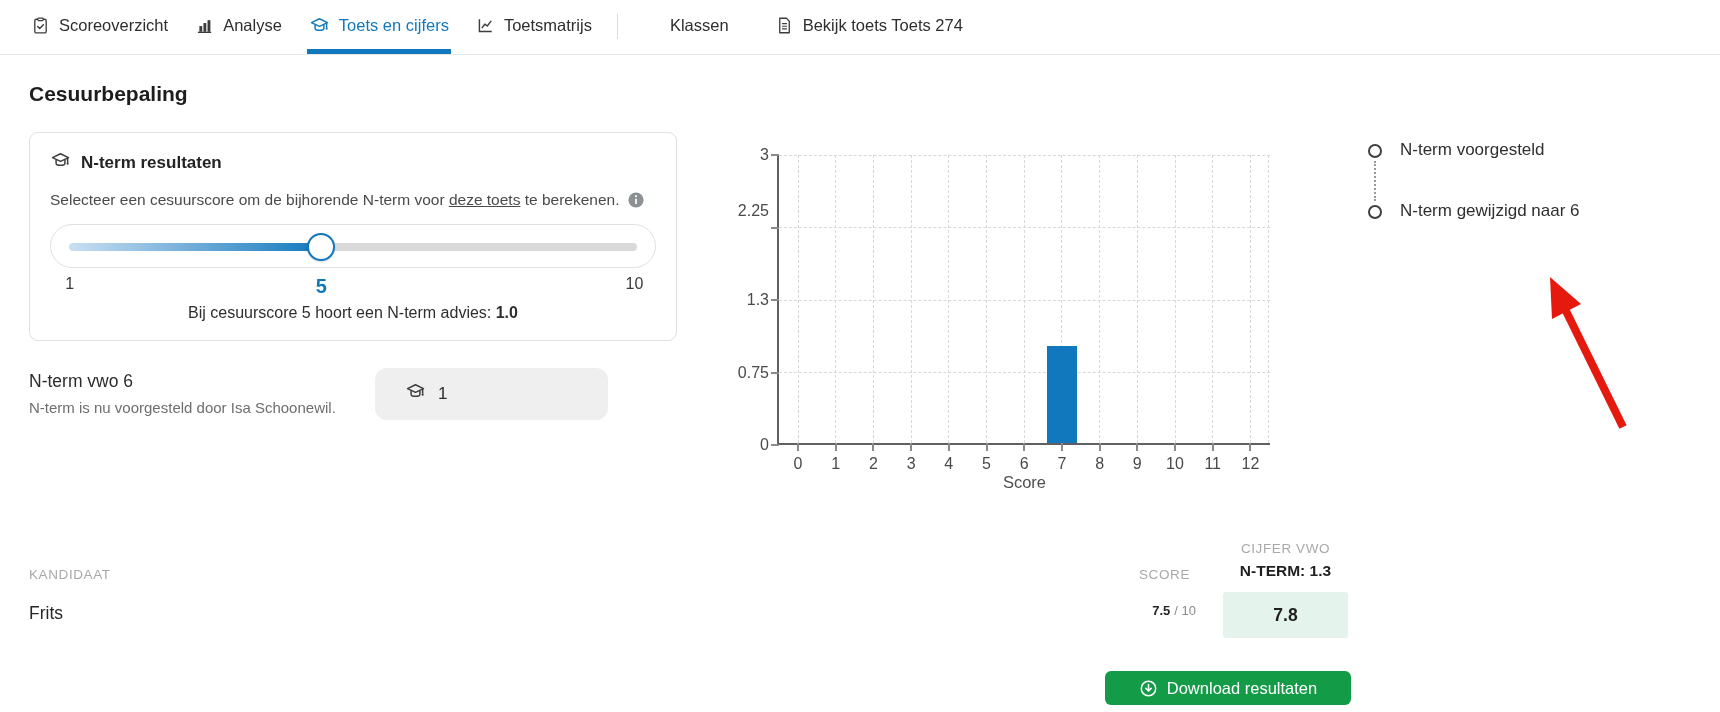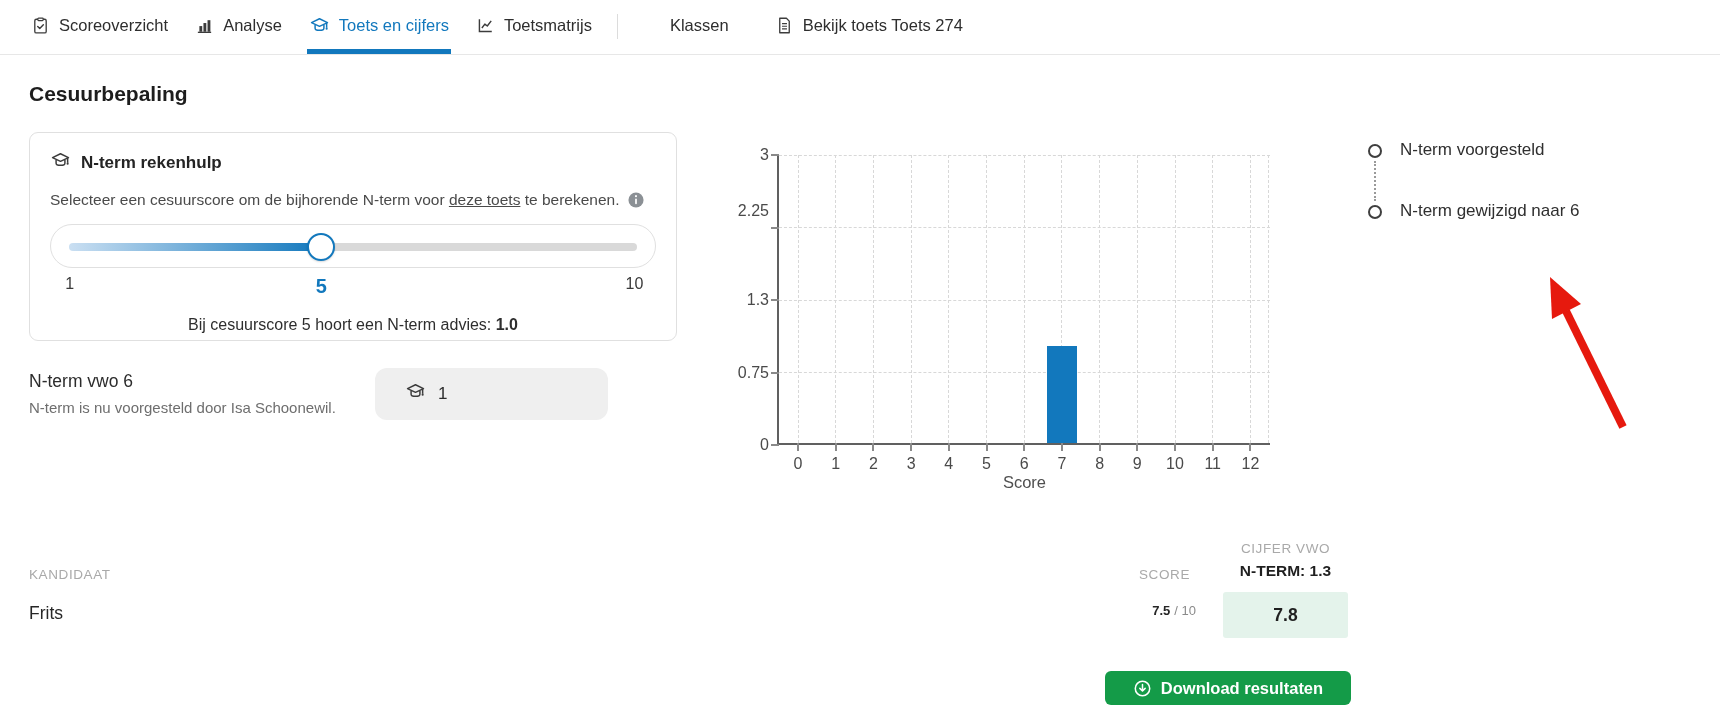--- a/index.html
+++ b/index.html
@@ -28,21 +28,21 @@
   .card-desc a { color:#4a4a4a; text-decoration:underline; cursor:pointer; }
   .card-desc .icon { margin-left:7px; display:inline-flex; }
   .slider-pill { position:relative; margin-top:15px; height:44px; border:1px solid #e0e0e0; border-radius:22px; cursor:pointer; }
   .slider-track { position:absolute; left:18px; right:18px; top:18px; height:8px; border-radius:4px; background:#d9d9d9; }
   .slider-thumb { position:absolute; top:-10px; width:28px; height:28px; border-radius:50%; background:#fff;
                   border:2px solid var(--blue); box-shadow:0 1px 2px rgba(0,0,0,.15); cursor:grab; }
   .slider-labels { position:relative; margin:7px 18px 0 18px; height:26px; }
   .slider-min { position:absolute; left:0; transform:translateX(-30%); font-size:16px; color:#3a3a3a; }
   .slider-max { position:absolute; right:0; transform:translateX(30%); font-size:16px; color:#3a3a3a; }
   .slider-val { position:absolute; transform:translateX(-50%); font-size:20px; font-weight:700; color:var(--blue); }
-  .advice { margin-top:15px; text-align:center; font-size:16px; color:#2e2e2e; }
+  .advice { margin-top:3px; text-align:center; font-size:16px; color:#2e2e2e; }
   .advice b { font-weight:700; }
   
   .nterm-label { position:absolute; left:29px; top:371px; font-size:17.5px; font-weight:500; color:#2c2c2c; }
   .nterm-subtext { position:absolute; left:29px; top:399px; font-size:15px; color:#6e6e6e; }
   .nterm-input { position:absolute; left:375px; top:368px; width:233px; height:52px; background:#efefef;
                  border-radius:12px; display:flex; align-items:center; gap:12px; padding-left:30px;
                  font-size:17px; color:#2c2c2c; cursor:text; }
   
   #plot { position:absolute; left:777px; top:155px; width:493px; height:290px;
           border-left:2px solid #606060; border-bottom:2px solid #606060; }
@@ -73,21 +73,21 @@
                  font-size:15.5px; font-weight:700; color:#1f1f1f; }
   .cell-name { position:absolute; left:29px; top:603px; font-size:17.5px; color:#262626; }
   .cell-score { position:absolute; left:1000px; top:603px; width:196px; text-align:right; font-size:13px; color:#262626; }
   .cell-score .score-main { font-weight:700; }
   .cell-score .score-suffix { color:#8a8a8a; margin-left:4px; }
   .cell-cijfer { position:absolute; left:1223px; top:592px; width:125px; height:46px; background:var(--cellgreen);
                  border-radius:3px; text-align:center; line-height:46px; font-size:17.5px; font-weight:700; color:#1f1f1f; }
   
   .download-btn { position:absolute; left:1105px; top:671px; width:246px; height:34px; border:none;
                   background:var(--green); color:#fff; border-radius:6px; display:flex; align-items:center;
-                  justify-content:center; gap:9px; font-family:inherit; font-size:16.5px; font-weight:700; cursor:pointer; }
+                  justify-content:center; gap:9px; font-family:inherit; font-size:16.5px; font-weight:400; cursor:pointer; }
   .download-btn .icon { display:inline-flex; }
 </style>
 </head>
 <body>
 
 <div id="app" style="--blue: #1278bd; --green: #149b48; --cellgreen: #e4f3eb;">
 
   <nav class="nav" id="nav">
       <div class="tab">
         <span class="icon">
@@ -148,21 +148,21 @@
   <h1 class="page-title">Cesuurbepaling</h1>
 
   <section class="card">
     <div class="card-title-row">
       <span class="icon"><svg width="21" height="21" viewBox="0 0 20 20">
             <path d="M10 3.6 2.4 7.2 10 10.8l7.6-3.6z" fill="none" stroke="#3c3c3c" stroke-width="1.4" stroke-linejoin="round"></path>
             <path d="M5.8 9.2v3.3c0 1.2 1.9 2.1 4.2 2.1s4.2-.9 4.2-2.1V9.2" fill="none" stroke="#3c3c3c" stroke-width="1.4"></path>
             <path d="M16.8 7.6v4.6" stroke="#3c3c3c" stroke-width="1.4"></path>
             <circle cx="16.8" cy="13" r="1" fill="#3c3c3c"></circle>
           </svg></span>
-      <span>N-term rekenhulp</span>
+      <span>N-term resultaten</span>
     </div>
     <div class="card-desc">
       <span><span>Selecteer een cesuurscore om de bijhorende N-term voor </span><a>deze toets</a><span> te berekenen.</span></span>
       <span class="icon">
           <svg width="18" height="18" viewBox="0 0 20 20">
             <circle cx="10" cy="10" r="8.4" fill="#8b9095"></circle>
             <rect x="9.05" y="8.4" width="1.9" height="6.2" rx="0.95" fill="#fff"></rect>
             <circle cx="10" cy="5.7" r="1.15" fill="#fff"></circle>
           </svg>
         </span>

